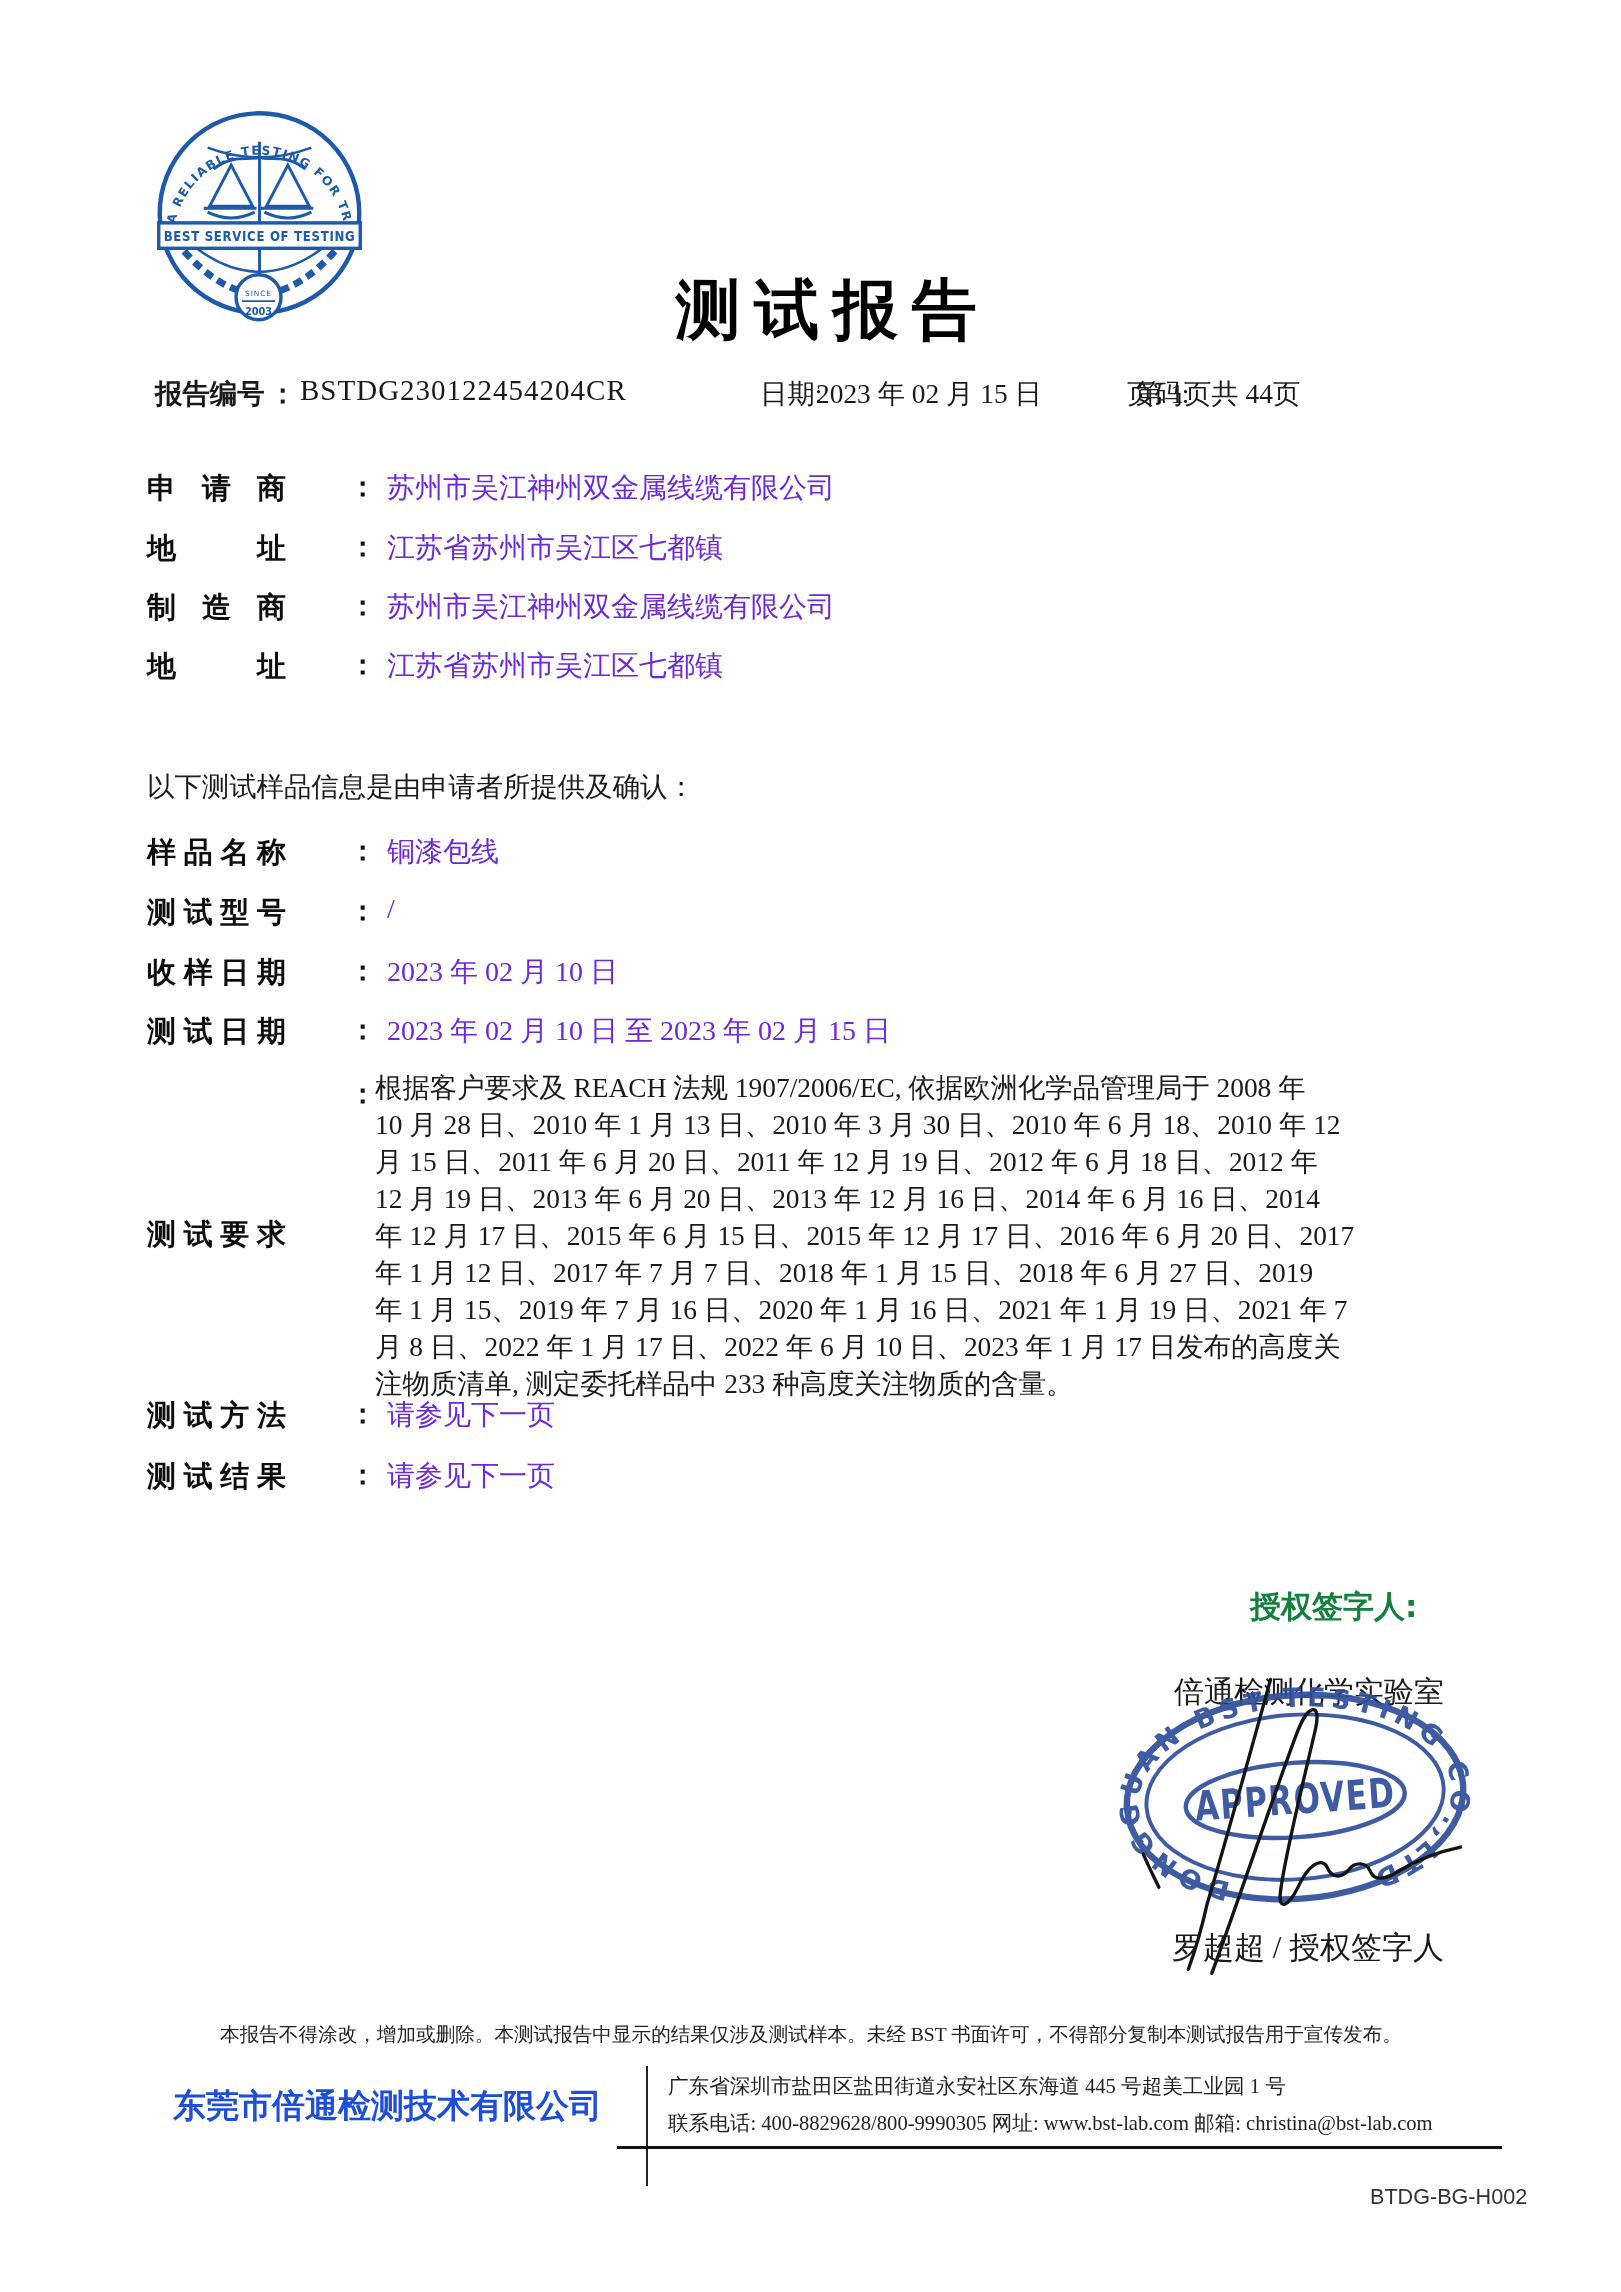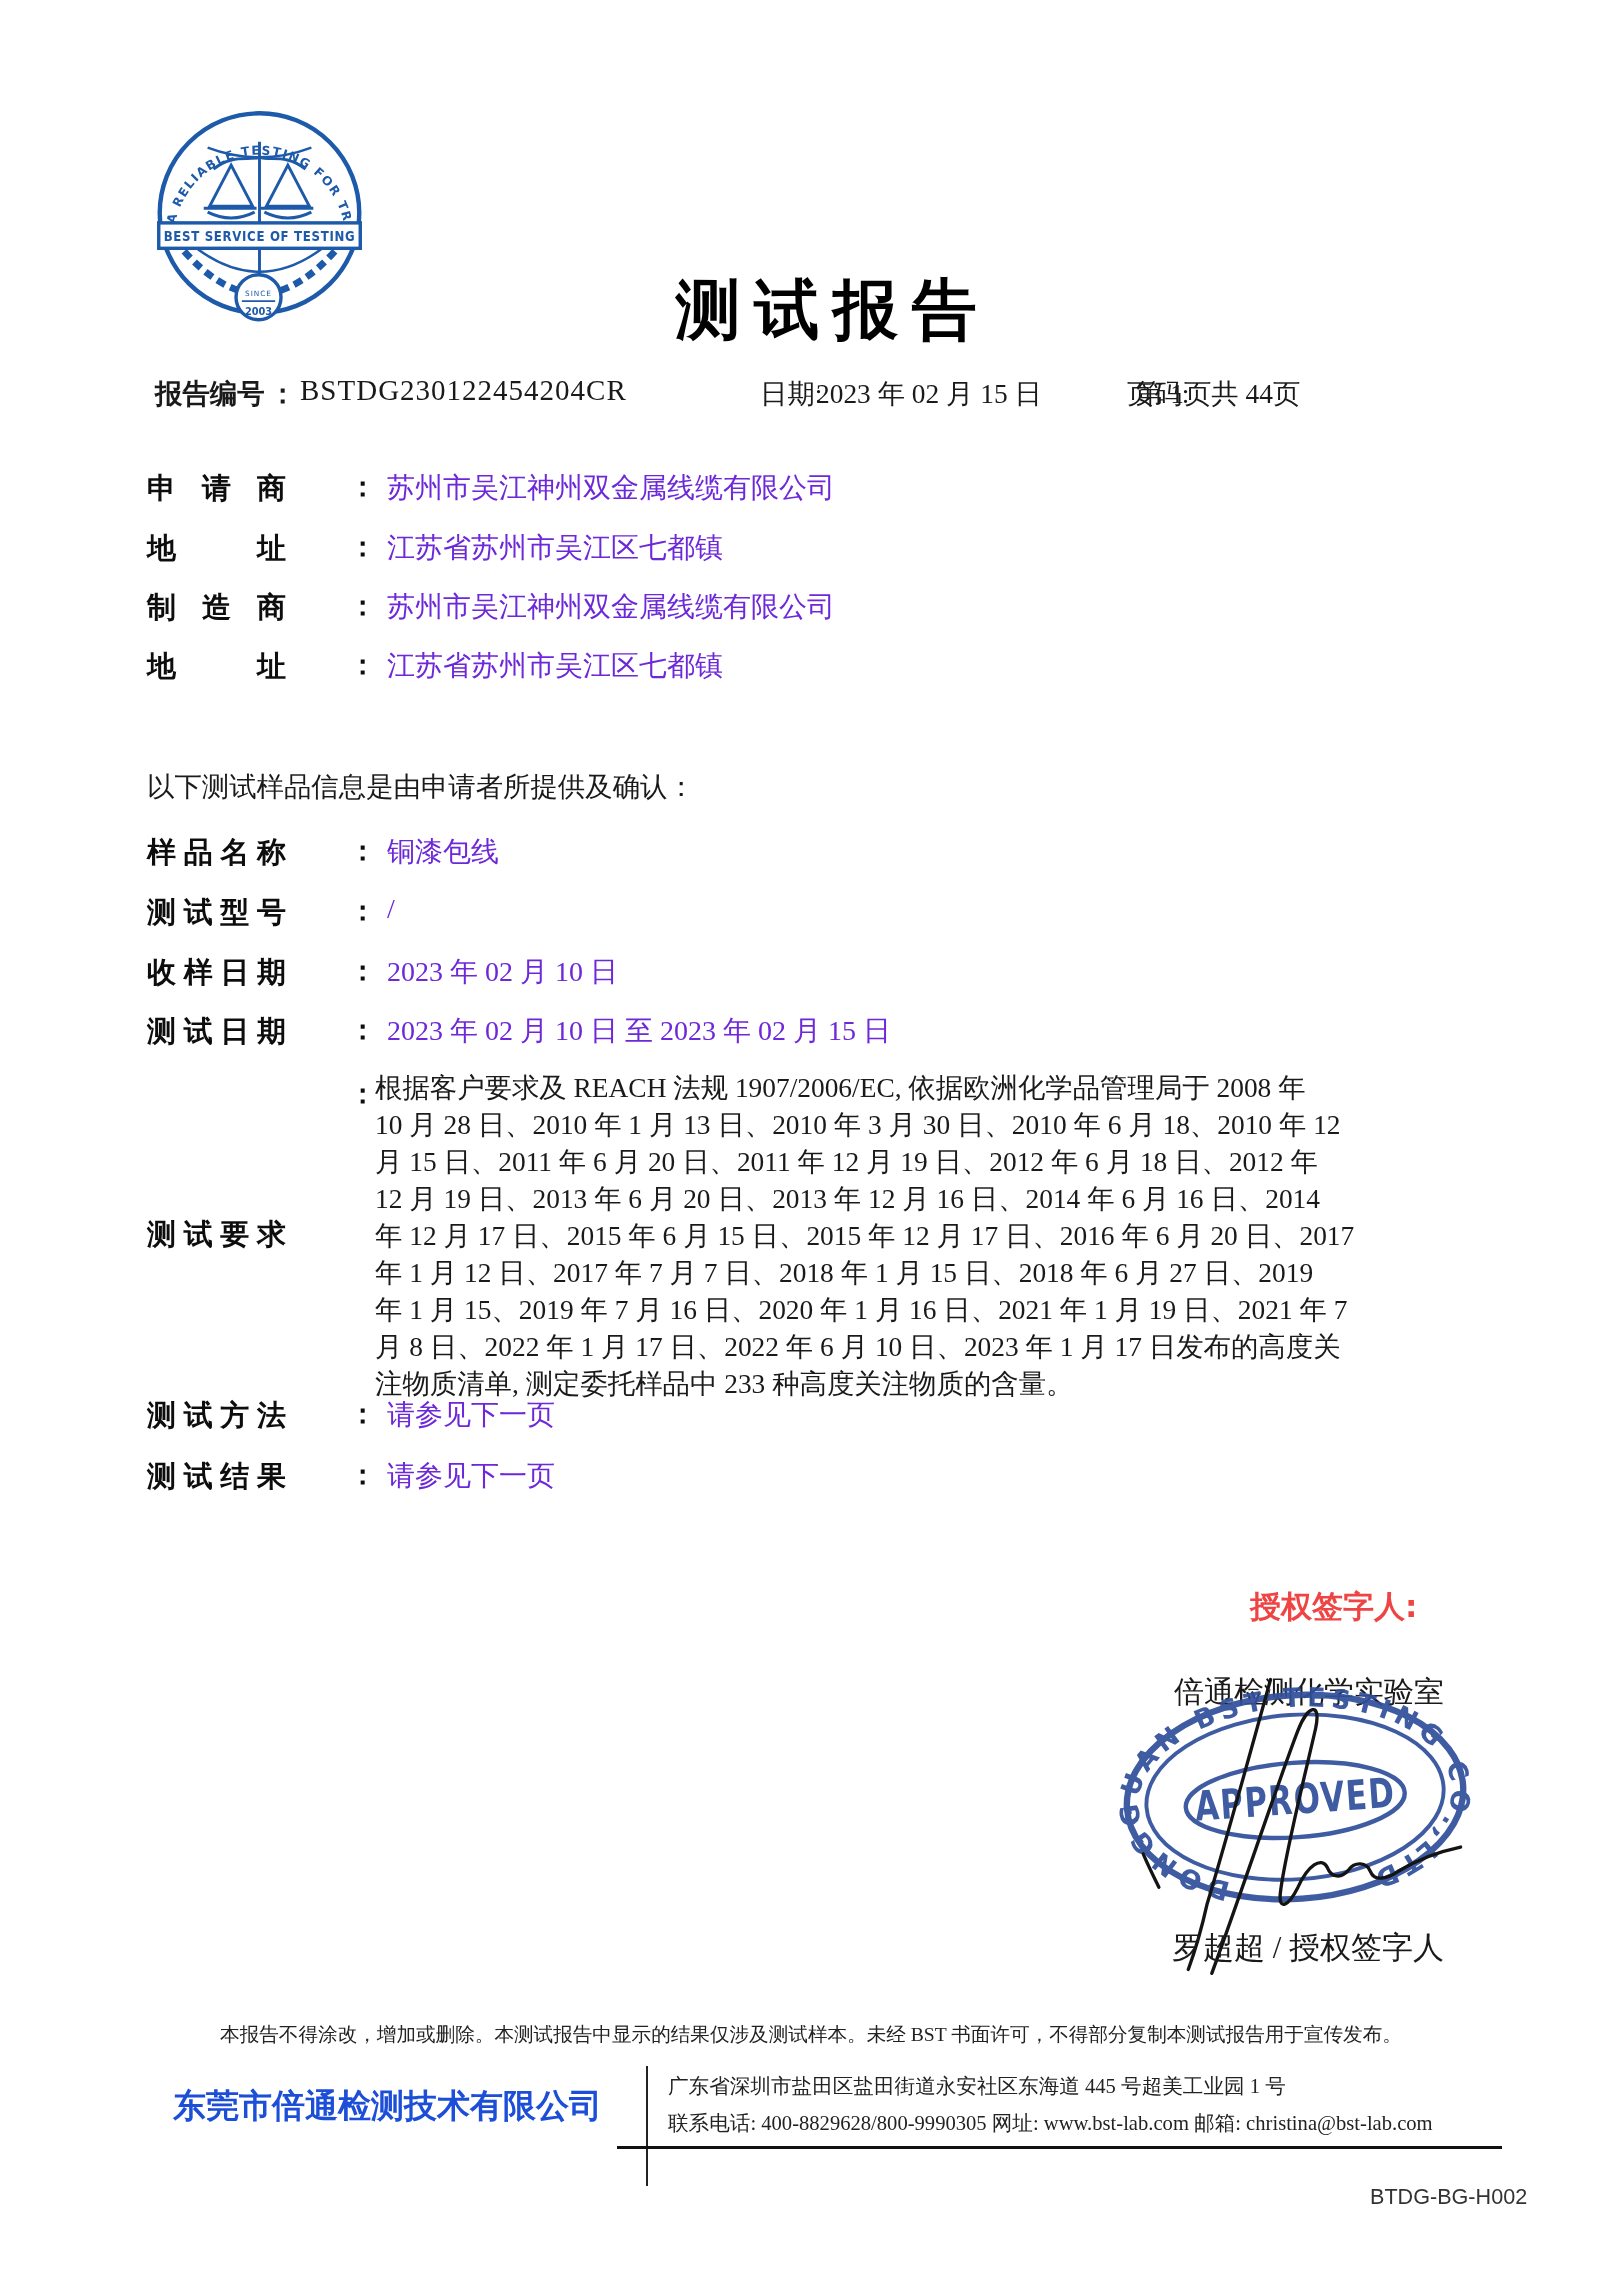--- a/index.html
+++ b/index.html
@@ -15,21 +15,21 @@
   }
   .colon{position:absolute;left:349px;font-size:27.4px;font-weight:700;color:#0d0d0d;}
   .val{position:absolute;left:387px;font-size:28px;color:#6d28d9;white-space:nowrap;}
   .metaTxt{font-size:27.4px;}
   .bold{font-weight:700;}
   .reqline{font-size:27.4px;line-height:37px;white-space:nowrap;}
   .title{
     position:absolute;left:0;right:0;top:222px;text-align:center;
     font-size:65px;font-weight:700;letter-spacing:13.7px;color:#000;padding-left:45px;
   }
-  .sigHead{font-family:"DejaVu Sans","Liberation Sans",sans-serif;font-weight:700;font-size:31px;color:#ef4444;}
+  .sigHead{font-family:"DejaVu Sans","Liberation Sans",sans-serif;font-weight:700;font-size:31px;color:#15803d;}
   .footerSmall{font-size:19.6px;color:#222;}
   .companyName{font-size:33px;font-weight:700;color:#1d4ed8;}
   .addr{font-size:20.6px;color:#222;}
   .vline{position:absolute;left:646px;top:2066px;width:2px;height:120px;background:#222;}
   .hline{position:absolute;left:617px;top:2146px;width:885px;height:2.9px;background:#111;}
   .formcode{font-family:Liberation Sans, sans-serif;font-size:21.6px;color:#333;}
 </style>
 </head>
 <body>
 

